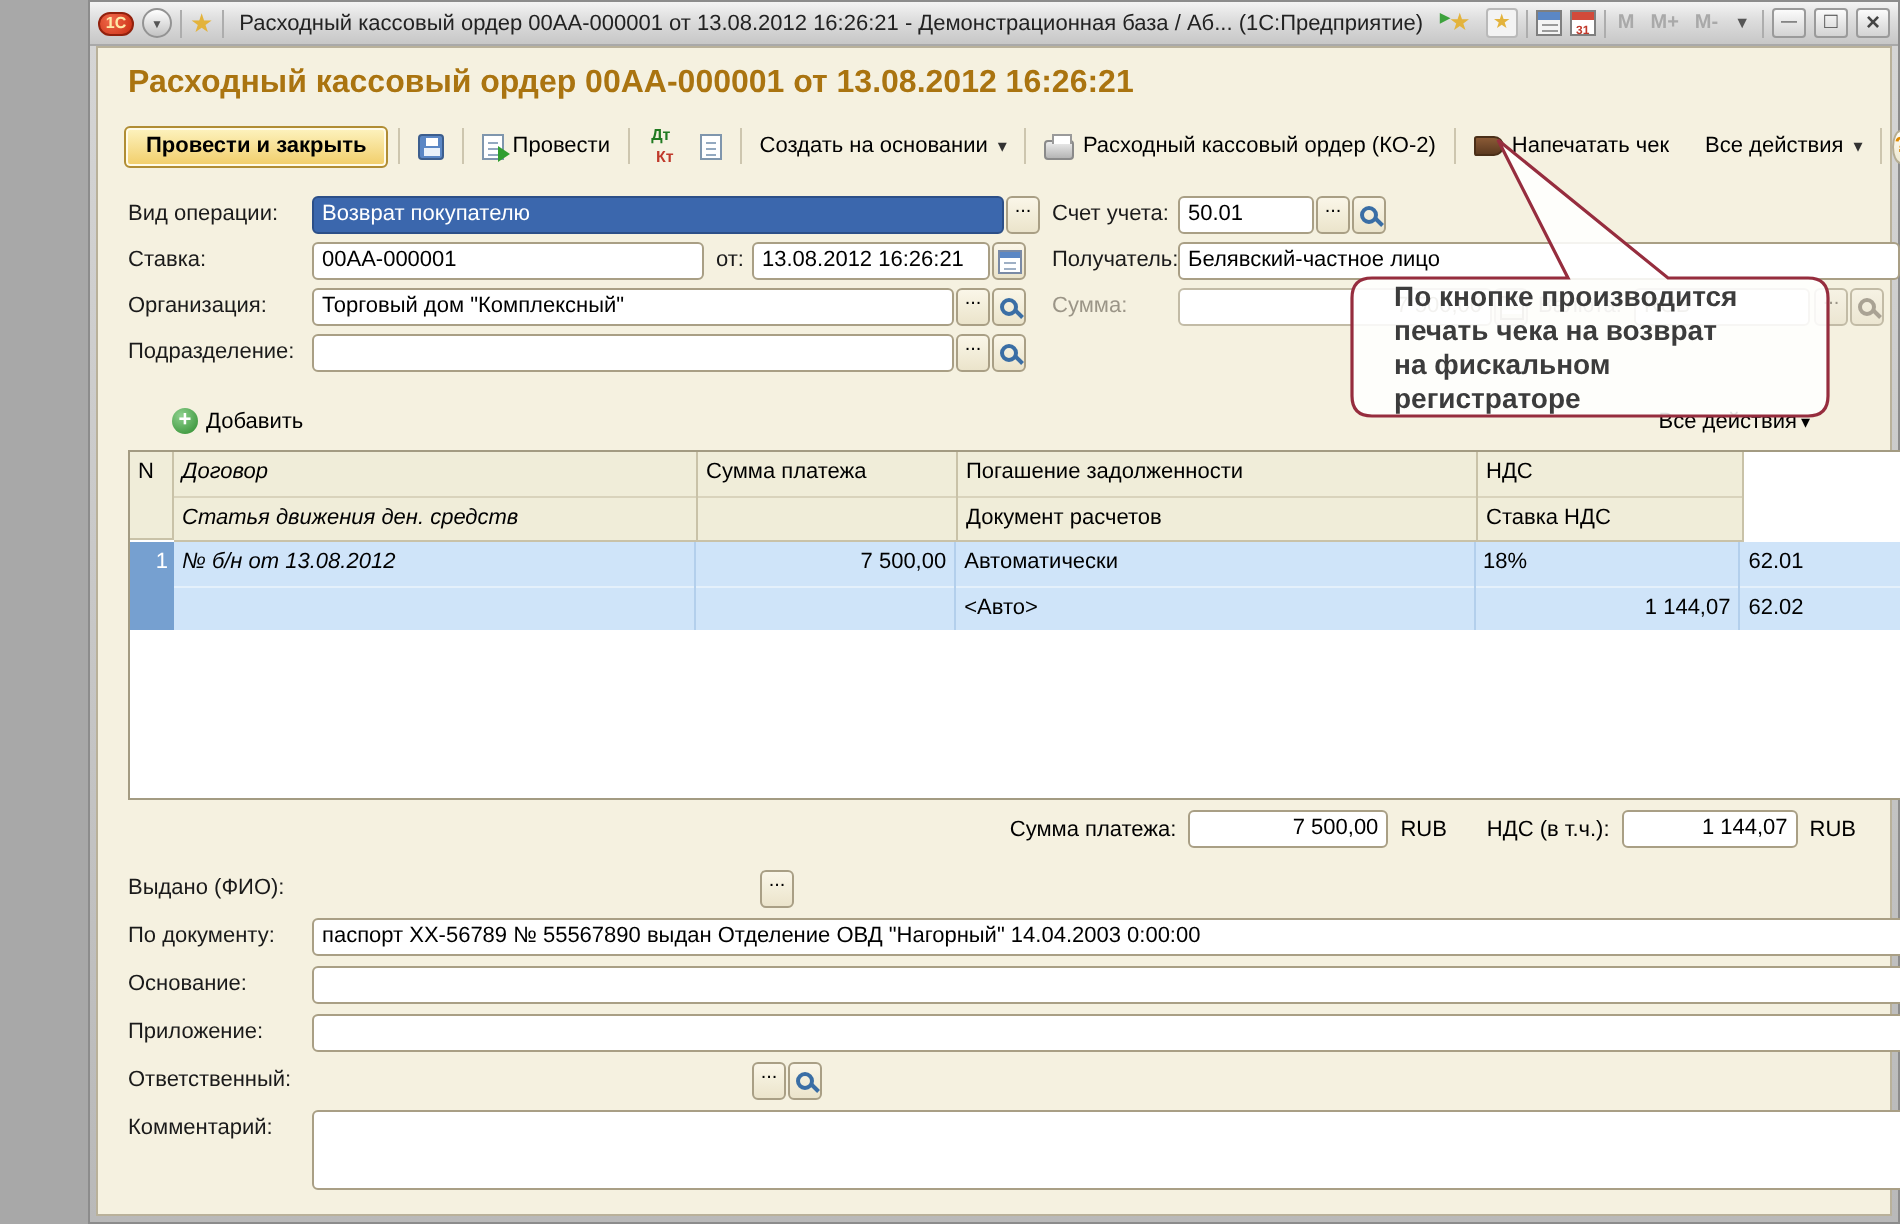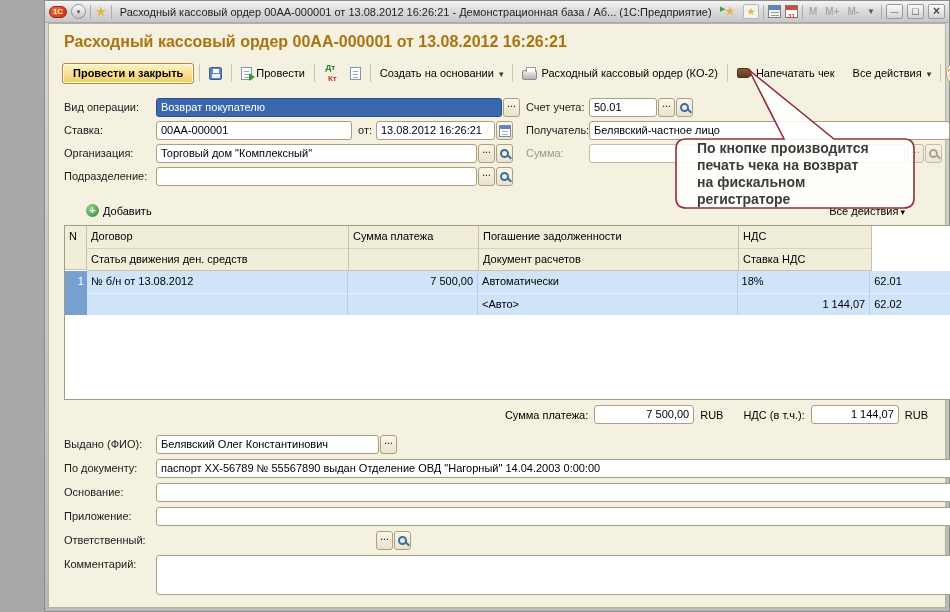--- a/index.html
+++ b/index.html
@@ -115,21 +115,21 @@
   .trow { display:flex; width:100%; }
   .hcol { background:#f0edd9; border-right:1px solid #c9c2a8; border-bottom:1px solid #c9c2a8; }
   .hcell { height:22px; line-height:21px; padding:0 4px; white-space:nowrap; overflow:hidden; }
   .hcell + .hcell { border-top:1px solid #d9d3bc; }
   .dcol { border-right:1px solid #b3cfec; }
   .dcell { height:22px; line-height:21px; padding:0 4px; white-space:nowrap; overflow:hidden; }
   .dcell + .dcell { border-top:1px solid #e4f0fb; }
   .sel-row { background:#cfe4f9; }
   .ncell-h { height:44px; }
   .ncell-d { height:44px; background:#76a0d0; color:#fff; text-align:right; padding:0 3px; line-height:20px; }
-  .w-n { width:22px; } .w-c1 { width:262px; } .w-c2 { width:130px; } .w-c3 { width:260px; } .w-c4 { width:133px; } .w-c5 { width:105px; border-right:none; }
+  .w-n { width:22px; } .w-c1 { width:262px;font-style:italic; } .w-c2 { width:130px; } .w-c3 { width:260px; } .w-c4 { width:133px; } .w-c5 { width:105px; border-right:none; }
   .ralign { text-align:right; }
 
   
   .totals { position:absolute; right:17px; top:381px; display:flex; align-items:center; gap:6px; white-space:nowrap; }
   .totals .fld2 { position:static; height:19px; background:#fff; border:1px solid #a99f85; border-radius:3px;
                   line-height:17px; padding:0 4px; text-align:right; }
 
   
   .callout-svg { position:absolute; left:615px; top:40px; z-index:40; }
   .callout-text { position:absolute; left:648px; top:116px; width:214px; z-index:41; font-size:14px; font-weight:bold;
@@ -329,21 +329,20 @@
       <span>Сумма платежа:</span>
       <span class="fld2" style="width:100px">7 500,00</span>
       <span>RUB</span>
       <span style="width:8px"></span>
       <span>НДС (в т.ч.):</span>
       <span class="fld2" style="width:88px">1 144,07</span>
       <span>RUB</span>
     </div>
 
     <div class="lbl" style="left:15px;top:411px">Выдано (ФИО):</div>
-    <div class="fld" style="left:107px;top:411px;width:223px">Белявский Олег Константинович</div>
     <div class="btn3 dots" style="left:331px;top:411px"></div>
 
     <div class="lbl" style="left:15px;top:435px">По документу:</div>
     <div class="fld" style="left:107px;top:435px;width:820px">паспорт ХХ-56789 № 55567890 выдан Отделение ОВД "Нагорный" 14.04.2003 0:00:00</div>
 
     <div class="lbl" style="left:15px;top:459px">Основание:</div>
     <div class="fld" style="left:107px;top:459px;width:820px"></div>
 
     <div class="lbl" style="left:15px;top:483px">Приложение:</div>
     <div class="fld" style="left:107px;top:483px;width:820px"></div>

